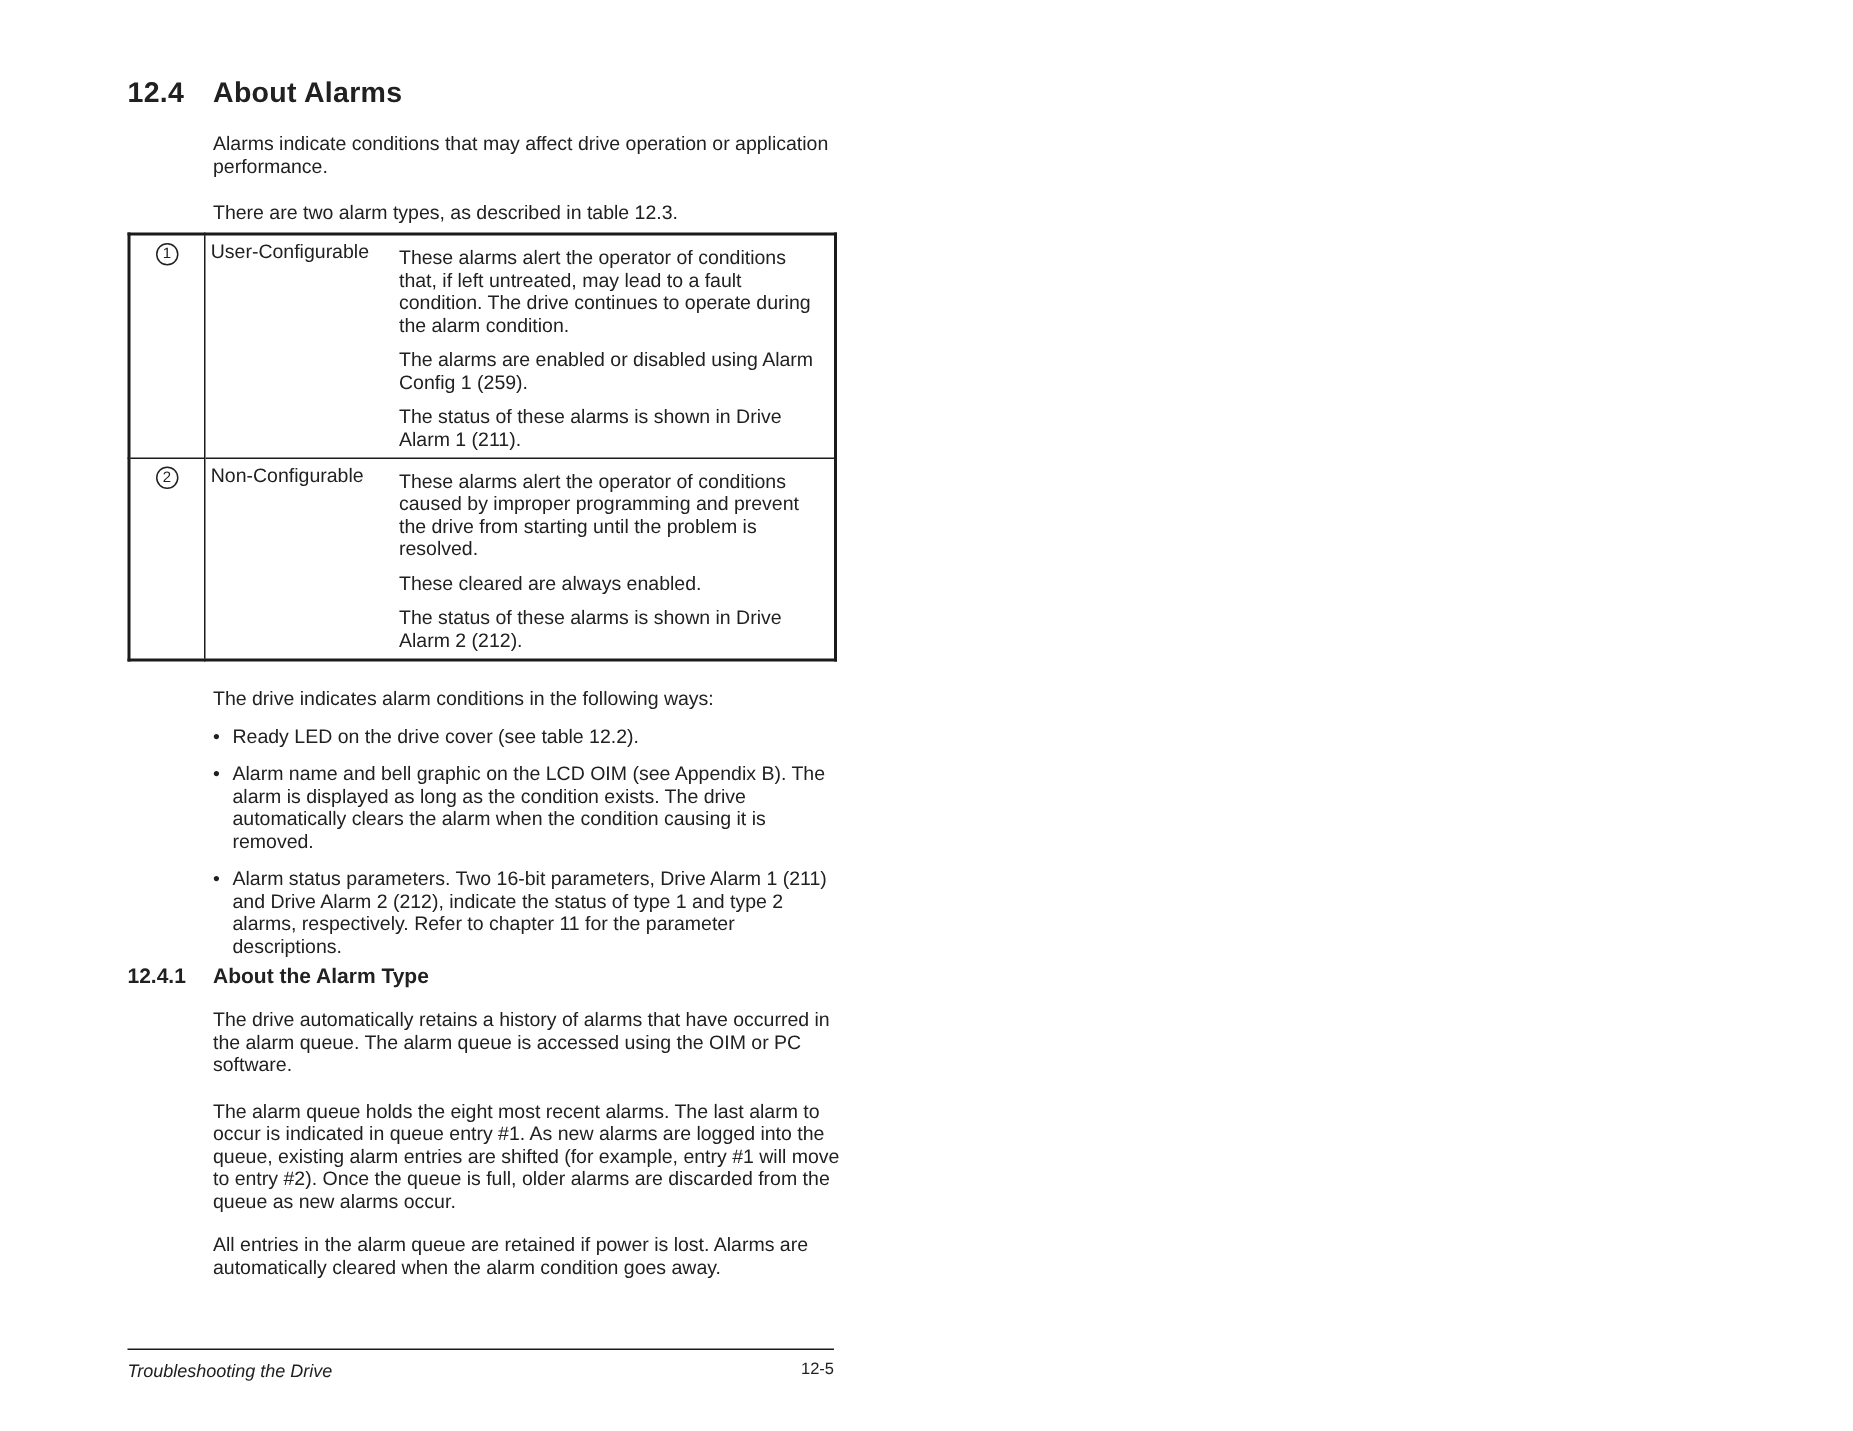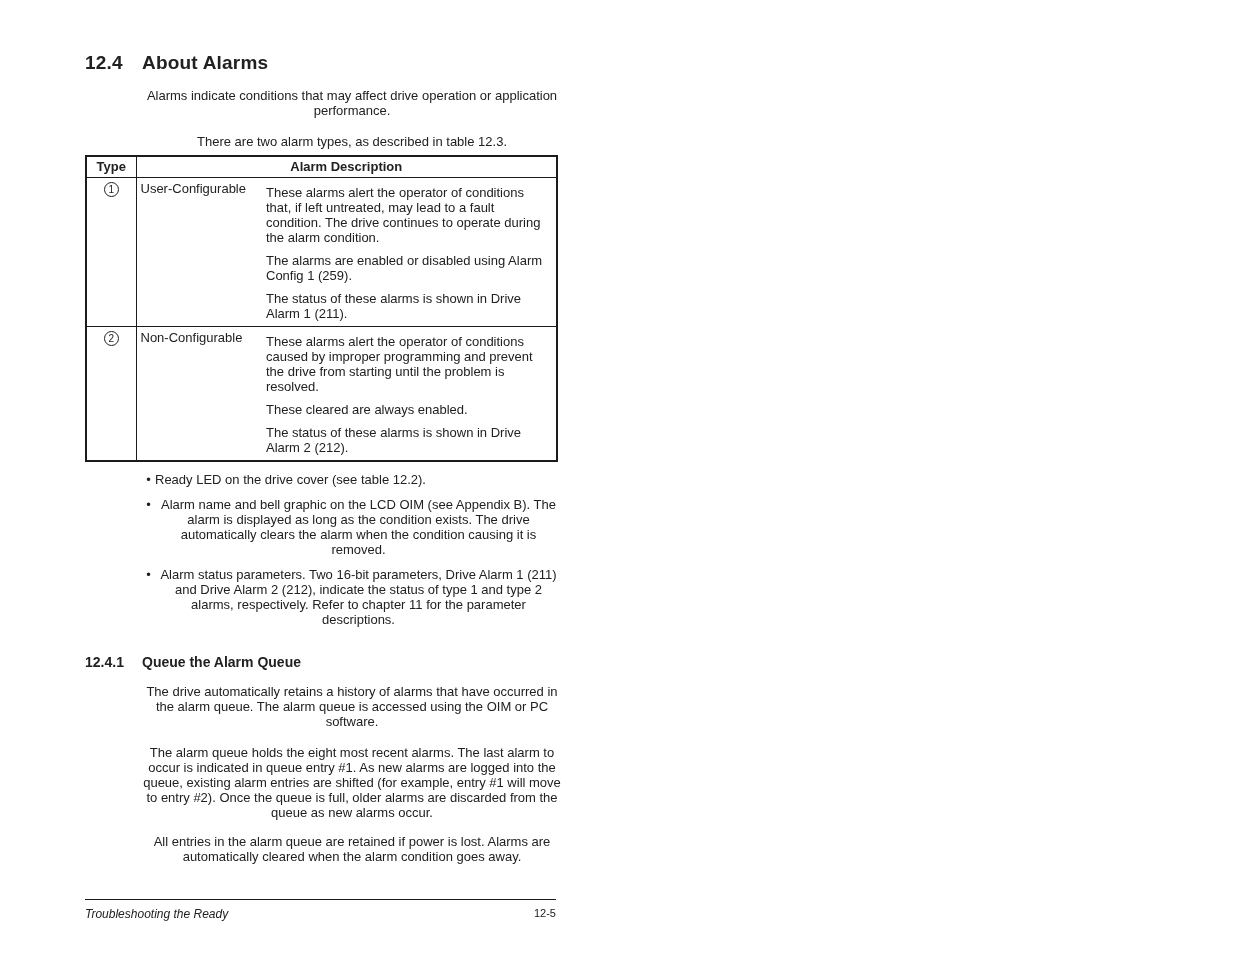--- a/index.html
+++ b/index.html
@@ -23,27 +23,27 @@
     display: flex;
     margin-top: 52px;
     font-size: 19px;
     font-weight: bold;
     letter-spacing: 0.2px;
   }
   .h1 .num { width: 57px; flex: 0 0 57px; }
   
   .h2 {
     display: flex;
-    margin-top: 27px;
+    margin-top: 4px;
     font-size: 14px;
     font-weight: bold;
   }
   .h2 .num { width: 57px; flex: 0 0 57px; }
   
-  .body-indent { padding-left: 57px; text-align: center; }
+  .body-indent { padding-left: 57px; }
   .para {
     font-size: 13px;
     line-height: 15px;
     margin-top: 14px;
     width: 420px;
   }
   .caption {
     margin-top: 16px;
     font-size: 12.5px;
     text-align: center;
@@ -133,24 +133,20 @@
   </div>
 
 
   <table class="alarms">
     <colgroup>
       <col class="col-type">
         <col class="col-name">
         <col>
     </colgroup>
     <tbody>
-        <tr>
-      <th class="type-head">Type</th>
-      <th colspan="2">Alarm Description</th>
-    </tr>
     <tr class="alarm-row">
       <td class="type-cell">
         <span class="circle-num">1</span>
       </td>
       <td>User-Configurable</td>
       <td>
         <div class="desc-p">These alarms alert the operator of conditions that, if left untreated, may lead to a fault condition. The drive continues to operate during the alarm condition.</div>
         <div class="desc-p">The alarms are enabled or disabled using Alarm Config 1 (259).</div>
         <div class="desc-p">The status of these alarms is shown in Drive Alarm 1 (211).</div>
       </td>
@@ -163,47 +159,48 @@
       <td>
         <div class="desc-p">These alarms alert the operator of conditions caused by improper programming and prevent the drive from starting until the problem is resolved.</div>
         <div class="desc-p">These cleared are always enabled.</div>
         <div class="desc-p">The status of these alarms is shown in Drive Alarm 2 (212).</div>
       </td>
     </tr>
   </tbody>
     </table>
 
   <div class="body-indent">
+    <p class="para" style="margin-top:17px;">The drive indicates alarm conditions in the following ways:</p>
     <ul class="ways">
       <li>
         <span class="dot">•</span>
         <span>Ready LED on the drive cover (see table 12.2).</span>
       </li>
       <li>
         <span class="dot">•</span>
         <span>Alarm name and bell graphic on the LCD OIM (see Appendix B). The alarm is displayed as long as the condition exists. The drive automatically clears the alarm when the condition causing it is removed.</span>
       </li>
       <li>
         <span class="dot">•</span>
         <span>Alarm status parameters. Two 16-bit parameters, Drive Alarm 1 (211) and Drive Alarm 2 (212), indicate the status of type 1 and type 2 alarms, respectively. Refer to chapter 11 for the parameter descriptions.</span>
       </li>
     </ul>
   </div>
 
   <div class="h2">
     <span class="num">12.4.1</span>
-    <span>Queue the Alarm Queue</span>
+    <span>About the Alarm Type</span>
   </div>
 
   <div class="body-indent">
     <p class="para">The drive automatically retains a history of alarms that have occurred in the alarm queue. The alarm queue is accessed using the OIM or PC software.</p>
     <p class="para" style="margin-top:16px;">The alarm queue holds the eight most recent alarms. The last alarm to occur is indicated in queue entry #1. As new alarms are logged into the queue, existing alarm entries are shifted (for example, entry #1 will move to entry #2). Once the queue is full, older alarms are discarded from the queue as new alarms occur.</p>
     <p class="para">All entries in the alarm queue are retained if power is lost. Alarms are automatically cleared when the alarm condition goes away.</p>
   </div>
 
 </div>
 
 <div class="footer">
   <div class="footer-row">
-    <span class="footer-left">Troubleshooting the Ready</span>
+    <span class="footer-left">Troubleshooting the Drive</span>
     <span class="footer-right">12-5</span>
   </div>
 </div>
 
 </body></html>

